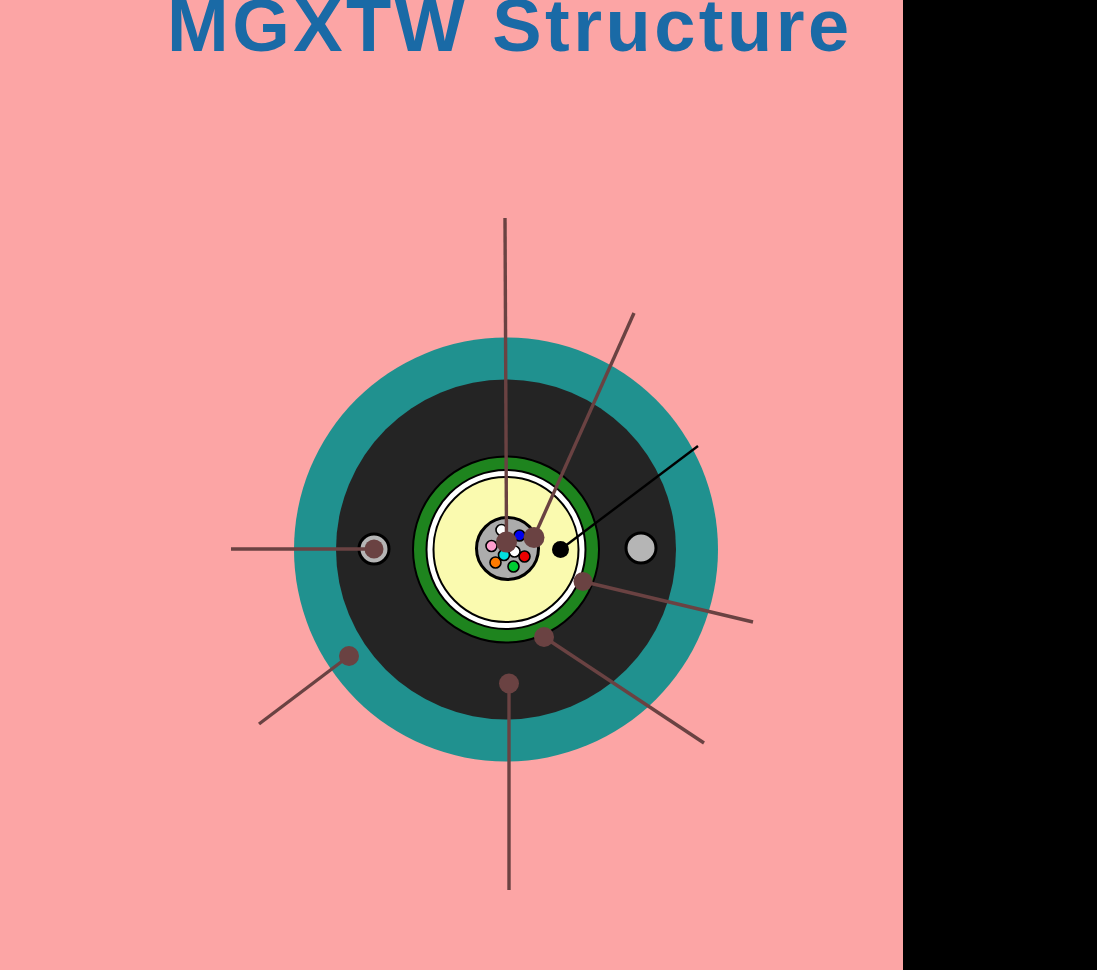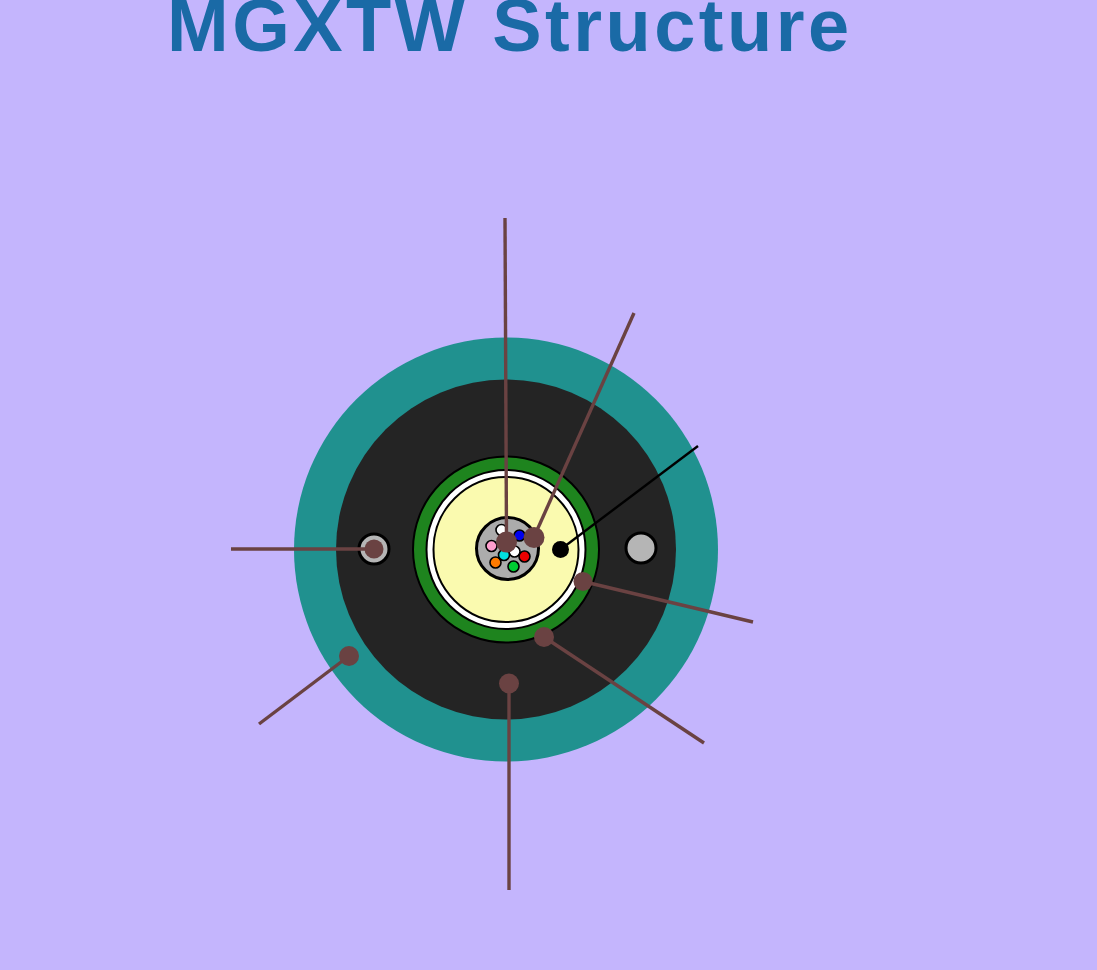--- a/index.html
+++ b/index.html
@@ -2,24 +2,24 @@
 <html><head>
 <meta charset="utf-8">
 <style>
   html, body {
     margin: 0;
     padding: 0;
     background: #000000;
   }
   .stage {
     position: relative;
-    width: 1097px;
+    width: 903px;
     height: 970px;
     overflow: hidden;
-    background: #c4b5fd;
+    background: #fca5a5;
     font-family: "Liberation Sans", sans-serif;
   }
   .title {
     position: absolute;
     left: 167px;
     top: -11px;
     margin: 0;
     font-family: "Liberation Sans", "DejaVu Sans", sans-serif;
     font-weight: bold;
     font-size: 74px;

